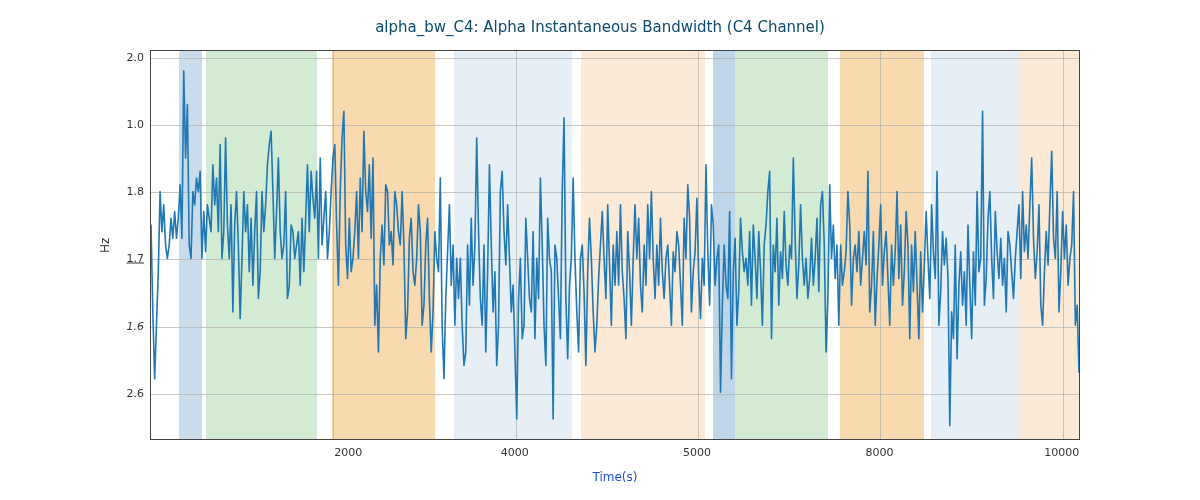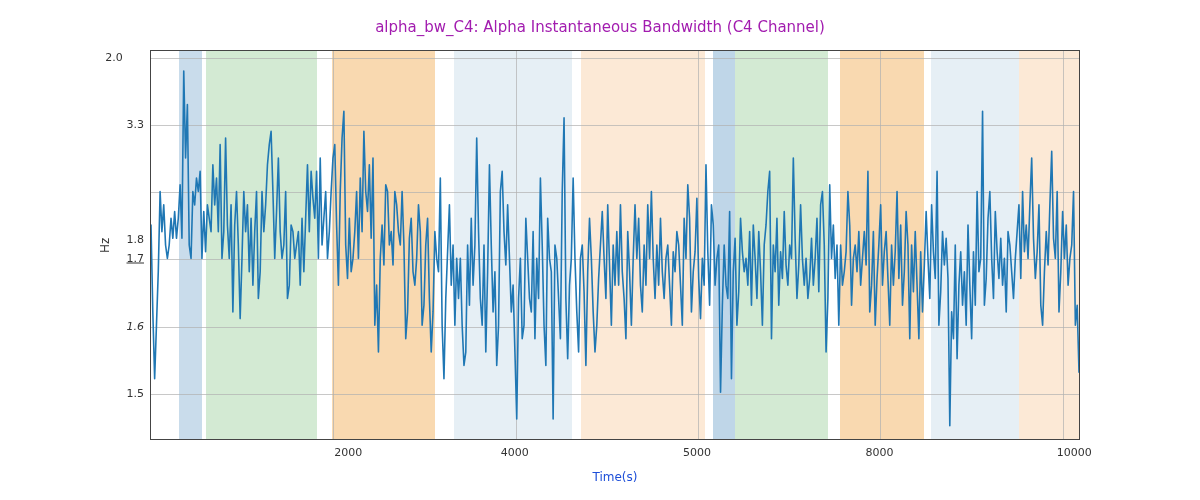--- a/index.html
+++ b/index.html
@@ -17,21 +17,21 @@
     width: 1200px;
     height: 500px;
   }
   .title {
     position: absolute;
     top: 18px;
     left: 0;
     width: 1200px;
     text-align: center;
     font-size: 15px;
-    color: #a21caf;
+    color: #0c4a6e;
   }
   .axes {
     position: absolute;
     left: 150px;   
     top: 50px;     
     width: 930px;  
     height: 390px; 
     border: 1px solid #444;
     box-sizing: border-box;
     overflow: hidden;
@@ -146,24 +146,24 @@
       <div class="gridline-v" style="left: 547.059px;"></div>
       <div class="gridline-v" style="left: 729.412px;"></div>
       <div class="gridline-v" style="left: 911.765px;"></div>
       <svg class="series" preserveAspectRatio="none" viewBox="0 0 930 390">
       <path d="M0.00,174.83 L1.82,262.24 L3.65,329.48 L5.47,275.69 L7.29,221.90 L9.12,141.21 L10.94,181.55 L12.76,154.66 L14.59,195.00 L16.41,208.45 L18.24,195.00 L20.06,168.10 L21.88,188.28 L23.71,161.38 L25.53,188.28 L27.35,168.10 L29.18,134.48 L31.00,188.28 L32.82,20.17 L34.65,107.59 L36.47,53.79 L38.29,195.00 L40.12,208.45 L41.94,141.21 L43.76,154.66 L45.59,127.76 L47.41,141.21 L49.24,121.03 L51.06,208.45 L52.88,161.38 L54.71,201.72 L56.53,154.66 L58.35,168.10 L60.18,181.55 L62.00,114.31 L63.82,154.66 L65.65,127.76 L67.47,181.55 L69.29,94.14 L71.12,208.45 L72.94,181.55 L74.76,87.41 L76.59,174.83 L78.41,208.45 L80.24,154.66 L82.06,262.24 L83.88,174.83 L85.71,141.21 L87.53,195.00 L89.35,268.97 L91.18,208.45 L93.00,141.21 L94.82,181.55 L96.65,154.66 L98.47,221.90 L100.29,168.10 L102.12,235.34 L103.94,181.55 L105.76,141.21 L107.59,248.79 L109.41,221.90 L111.24,141.21 L113.06,181.55 L114.88,154.66 L116.71,114.31 L118.53,94.14 L120.35,80.69 L122.18,141.21 L124.00,208.45 L125.82,161.38 L127.65,107.59 L129.47,181.55 L131.29,208.45 L133.12,195.00 L134.94,141.21 L136.76,248.79 L138.59,235.34 L140.41,174.83 L142.24,181.55 L144.06,208.45 L145.88,195.00 L147.71,181.55 L149.53,235.34 L151.35,168.10 L153.18,221.90 L155.00,168.10 L156.82,114.31 L158.65,181.55 L160.47,121.03 L162.29,147.93 L164.12,168.10 L165.94,121.03 L167.76,208.45 L169.59,107.59 L171.41,195.00 L173.24,168.10 L175.06,141.21 L176.88,208.45 L178.71,181.55 L180.53,141.21 L182.35,107.59 L184.18,94.14 L186.00,174.83 L187.82,235.34 L189.65,141.21 L191.47,87.41 L193.29,60.52 L195.12,195.00 L196.94,228.62 L198.76,168.10 L200.59,221.90 L202.41,208.45 L204.24,181.55 L206.06,141.21 L207.88,208.45 L209.71,127.76 L211.53,181.55 L213.35,80.69 L215.18,141.21 L217.00,161.38 L218.82,114.31 L220.65,188.28 L222.47,107.59 L224.29,275.69 L226.12,235.34 L227.94,302.59 L229.76,208.45 L231.59,174.83 L233.41,215.17 L235.24,134.48 L237.06,141.21 L238.88,195.00 L240.71,181.55 L242.53,215.17 L244.35,141.21 L246.18,154.66 L248.00,181.55 L249.82,195.00 L251.65,141.21 L253.47,195.00 L255.29,289.14 L257.12,262.24 L258.94,188.28 L260.76,168.10 L262.59,221.90 L264.41,235.34 L266.24,208.45 L268.06,154.66 L269.88,181.55 L271.71,275.69 L273.53,255.52 L275.35,195.00 L277.18,168.10 L279.00,248.79 L280.82,302.59 L282.65,262.24 L284.47,181.55 L286.29,208.45 L288.12,221.90 L289.94,127.76 L291.76,275.69 L293.59,329.48 L295.41,248.79 L297.24,201.72 L299.06,154.66 L300.88,235.34 L302.71,195.00 L304.53,275.69 L306.35,208.45 L308.18,248.79 L310.00,208.45 L311.82,275.69 L313.65,316.03 L315.47,302.59 L317.29,195.00 L319.12,255.52 L320.94,168.10 L322.76,235.34 L324.59,195.00 L326.41,87.41 L328.24,181.55 L330.06,248.79 L331.88,275.69 L333.71,195.00 L335.53,302.59 L337.35,221.90 L339.18,114.31 L341.00,195.00 L342.82,262.24 L344.65,221.90 L346.47,316.03 L348.29,275.69 L350.12,141.21 L351.94,121.03 L353.76,181.55 L355.59,215.17 L357.41,154.66 L359.24,208.45 L361.06,262.24 L362.88,235.34 L364.71,302.59 L366.53,369.83 L368.35,248.79 L370.18,208.45 L372.00,289.14 L373.82,275.69 L375.65,168.10 L377.47,208.45 L379.29,248.79 L381.12,262.24 L382.94,181.55 L384.76,289.14 L386.59,208.45 L388.41,248.79 L390.24,127.76 L392.06,195.00 L393.88,275.69 L395.71,316.03 L397.53,168.10 L399.35,208.45 L401.18,221.90 L403.00,369.83 L404.82,195.00 L406.65,208.45 L408.47,248.79 L410.29,289.14 L412.12,141.21 L413.94,67.24 L415.76,248.79 L417.59,309.31 L419.41,235.34 L421.24,208.45 L423.06,127.76 L424.88,208.45 L426.71,262.24 L428.53,302.59 L430.35,208.45 L432.18,195.00 L434.00,242.07 L435.82,316.03 L437.65,221.90 L439.47,168.10 L441.29,208.45 L443.12,262.24 L444.94,302.59 L446.76,275.69 L448.59,228.62 L450.41,195.00 L452.24,161.38 L454.06,208.45 L455.88,248.79 L457.71,154.66 L459.53,215.17 L461.35,275.69 L463.18,195.00 L465.00,235.34 L466.82,181.55 L468.65,235.34 L470.47,154.66 L472.29,221.90 L474.12,248.79 L475.94,289.14 L477.76,181.55 L479.59,221.90 L481.41,275.69 L483.24,208.45 L485.06,154.66 L486.88,208.45 L488.71,168.10 L490.53,235.34 L492.35,262.24 L494.18,195.00 L496.00,235.34 L497.82,154.66 L499.65,208.45 L501.47,141.21 L503.29,208.45 L505.12,248.79 L506.94,195.00 L508.76,235.34 L510.59,168.10 L512.41,221.90 L514.24,248.79 L516.06,208.45 L517.88,195.00 L519.71,235.34 L521.53,275.69 L523.35,201.72 L525.18,221.90 L527.00,181.55 L528.82,195.00 L530.65,235.34 L532.47,275.69 L534.29,168.10 L536.12,208.45 L537.94,134.48 L539.76,168.10 L541.59,262.24 L543.41,221.90 L545.24,201.72 L547.06,147.93 L548.88,228.62 L550.71,268.97 L552.53,208.45 L554.35,235.34 L556.18,114.31 L558.00,201.72 L559.82,255.52 L561.65,154.66 L563.47,174.83 L565.29,235.34 L567.12,208.45 L568.94,195.00 L570.76,342.93 L572.59,255.52 L574.41,195.00 L576.24,235.34 L578.06,248.79 L579.88,161.38 L581.71,329.48 L583.53,221.90 L585.35,188.28 L587.18,275.69 L589.00,242.07 L590.82,168.10 L592.65,201.72 L594.47,221.90 L596.29,208.45 L598.12,235.34 L599.94,181.55 L601.76,255.52 L603.59,174.83 L605.41,208.45 L607.24,248.79 L609.06,181.55 L610.88,221.90 L612.71,275.69 L614.53,195.00 L616.35,174.83 L618.18,141.21 L620.00,121.03 L621.82,289.14 L623.65,195.00 L625.47,221.90 L627.29,168.10 L629.12,255.52 L630.94,201.72 L632.76,228.62 L634.59,161.38 L636.41,215.17 L638.24,235.34 L640.06,195.00 L641.88,208.45 L643.71,107.59 L645.53,188.28 L647.35,248.79 L649.18,215.17 L651.00,154.66 L652.82,208.45 L654.65,235.34 L656.47,208.45 L658.29,248.79 L660.12,228.62 L661.94,188.28 L663.76,235.34 L665.59,208.45 L667.41,168.10 L669.24,242.07 L671.06,154.66 L672.88,141.21 L674.71,195.00 L676.53,302.59 L678.35,248.79 L680.18,134.48 L682.00,208.45 L683.82,174.83 L685.65,228.62 L687.47,195.00 L689.29,275.69 L691.12,195.00 L692.94,235.34 L694.76,221.90 L696.59,201.72 L698.41,141.21 L700.24,174.83 L702.06,255.52 L703.88,208.45 L705.71,195.00 L707.53,221.90 L709.35,181.55 L711.18,235.34 L713.00,208.45 L714.82,181.55 L716.65,215.17 L718.47,121.03 L720.29,262.24 L722.12,235.34 L723.94,181.55 L725.76,275.69 L727.59,228.62 L729.41,195.00 L731.24,154.66 L733.06,235.34 L734.88,201.72 L736.71,181.55 L738.53,228.62 L740.35,275.69 L742.18,195.00 L744.00,235.34 L745.82,201.72 L747.65,141.21 L749.47,228.62 L751.29,174.83 L753.12,255.52 L754.94,221.90 L756.76,161.38 L758.59,195.00 L760.41,289.14 L762.24,195.00 L764.06,242.07 L765.88,181.55 L767.71,235.34 L769.53,289.14 L771.35,201.72 L773.18,262.24 L775.00,215.17 L776.82,161.38 L778.65,208.45 L780.47,248.79 L782.29,154.66 L784.12,201.72 L785.94,228.62 L787.76,121.03 L789.59,275.69 L791.41,242.07 L793.24,181.55 L795.06,215.17 L796.88,188.28 L798.71,228.62 L800.53,376.55 L802.35,262.24 L804.18,289.14 L806.00,195.00 L807.82,309.31 L809.65,235.34 L811.47,201.72 L813.29,255.52 L815.12,221.90 L816.94,275.69 L818.76,174.83 L820.59,235.34 L822.41,289.14 L824.24,201.72 L826.06,255.52 L827.88,141.21 L829.71,221.90 L831.53,208.45 L833.35,60.52 L835.18,255.52 L837.00,228.62 L838.82,168.10 L840.65,141.21 L842.47,208.45 L844.29,248.79 L846.12,161.38 L847.94,201.72 L849.76,228.62 L851.59,188.28 L853.41,235.34 L855.24,208.45 L857.06,262.24 L858.88,181.55 L860.71,195.00 L862.53,221.90 L864.35,248.79 L866.18,208.45 L868.00,181.55 L869.82,154.66 L871.65,228.62 L873.47,141.21 L875.29,201.72 L877.12,174.83 L878.94,208.45 L880.76,154.66 L882.59,107.59 L884.41,188.28 L886.24,228.62 L888.06,201.72 L889.88,154.66 L891.71,255.52 L893.53,275.69 L895.35,221.90 L897.18,181.55 L899.00,215.17 L900.82,154.66 L902.65,100.86 L904.47,188.28 L906.29,208.45 L908.12,141.21 L909.94,262.24 L911.76,221.90 L913.59,161.38 L915.41,208.45 L917.24,174.83 L919.06,235.34 L920.88,208.45 L922.71,195.00 L924.53,141.21 L926.35,275.69 L928.18,255.52 L930.00,322.76 " stroke="#1f77b4"></path>
     </svg>
   </div>
 
   <div class="xlabel">Time(s)</div>
 
-<div class="ytick-label" style="top: 392.931px;">1.5</div>
+<div class="ytick-label" style="top: 392.931px;">2.6</div>
     <div class="ytick-label" style="top: 325.69px; font-style: italic;">1.6</div>
     <div class="ytick-label" style="top: 258.448px; text-decoration: underline;">1.7</div>
-    <div class="ytick-label" style="top: 191.207px; margin-top: 48px;">1.8</div>
-    <div class="ytick-label" style="top: 123.966px;">3.3</div>
-    <div class="ytick-label" style="top: 56.7241px; text-align: center;">2.0</div>
+    <div class="ytick-label" style="top: 191.207px;">1.8</div>
+    <div class="ytick-label" style="top: 123.966px;">1.0</div>
+    <div class="ytick-label" style="top: 56.7241px;">2.0</div>
     <div class="xtick-label" style="left: 332.353px; text-align: right;">2000</div>
     <div class="xtick-label" style="left: 514.706px;">4000</div>
     <div class="xtick-label" style="left: 697.059px;">5000</div>
     <div class="xtick-label" style="left: 879.412px;">8000</div>
-    <div class="xtick-label" style="left: 1061.76px; text-align: right;">10000</div>
+    <div class="xtick-label" style="left: 1061.76px;">10000</div>
   </div>
 
 </body></html>

